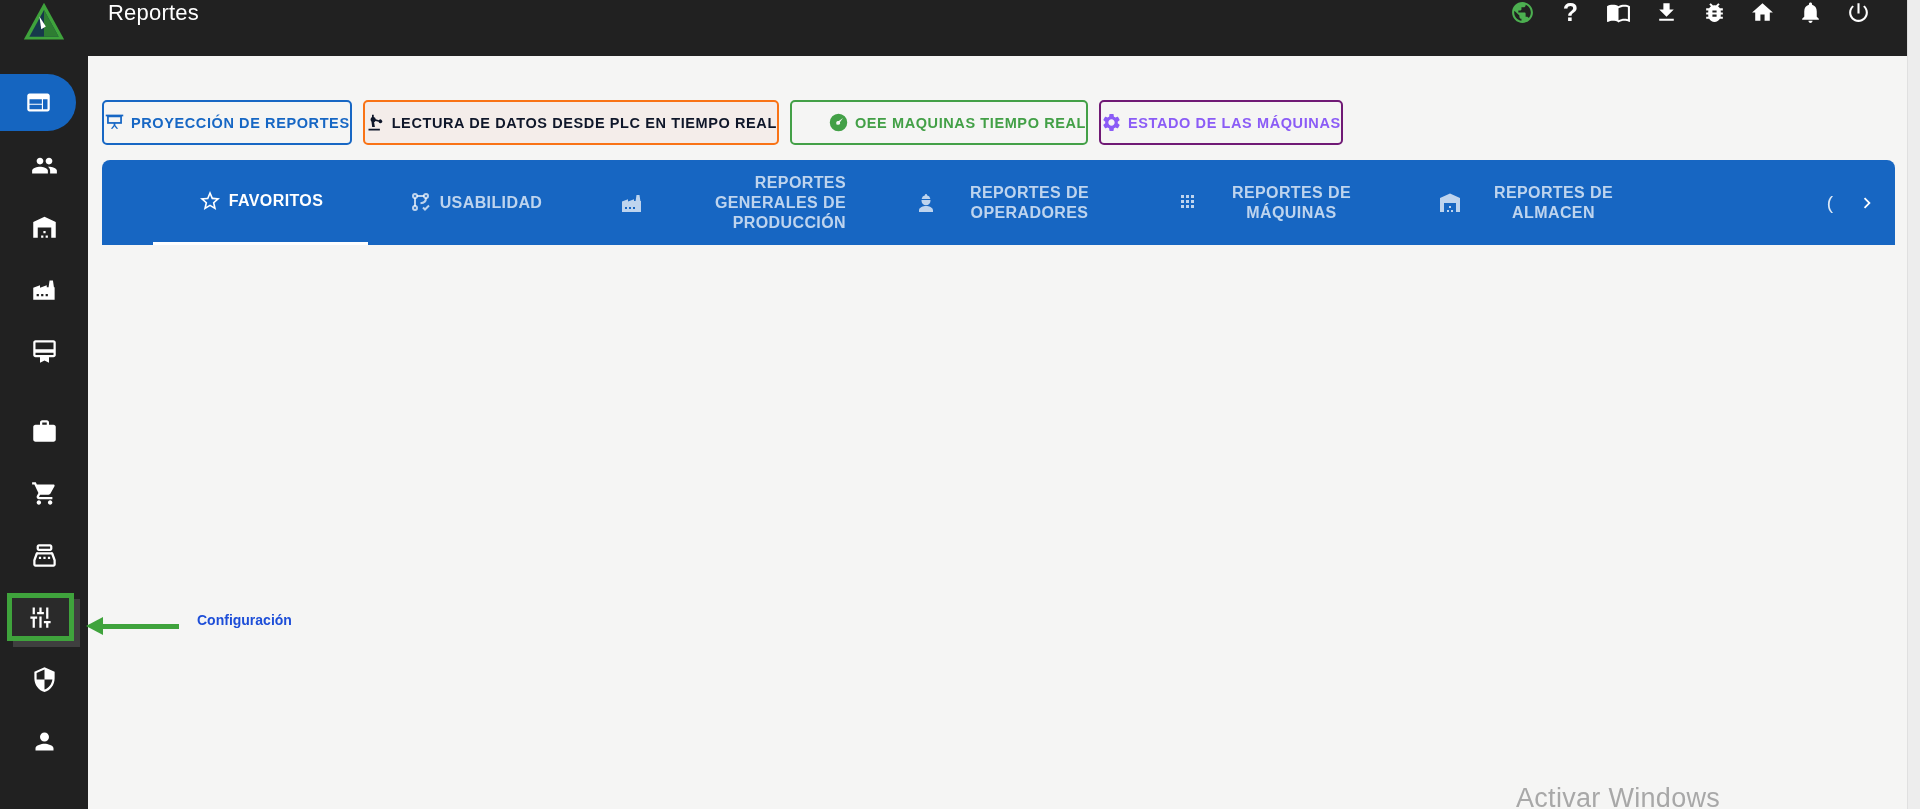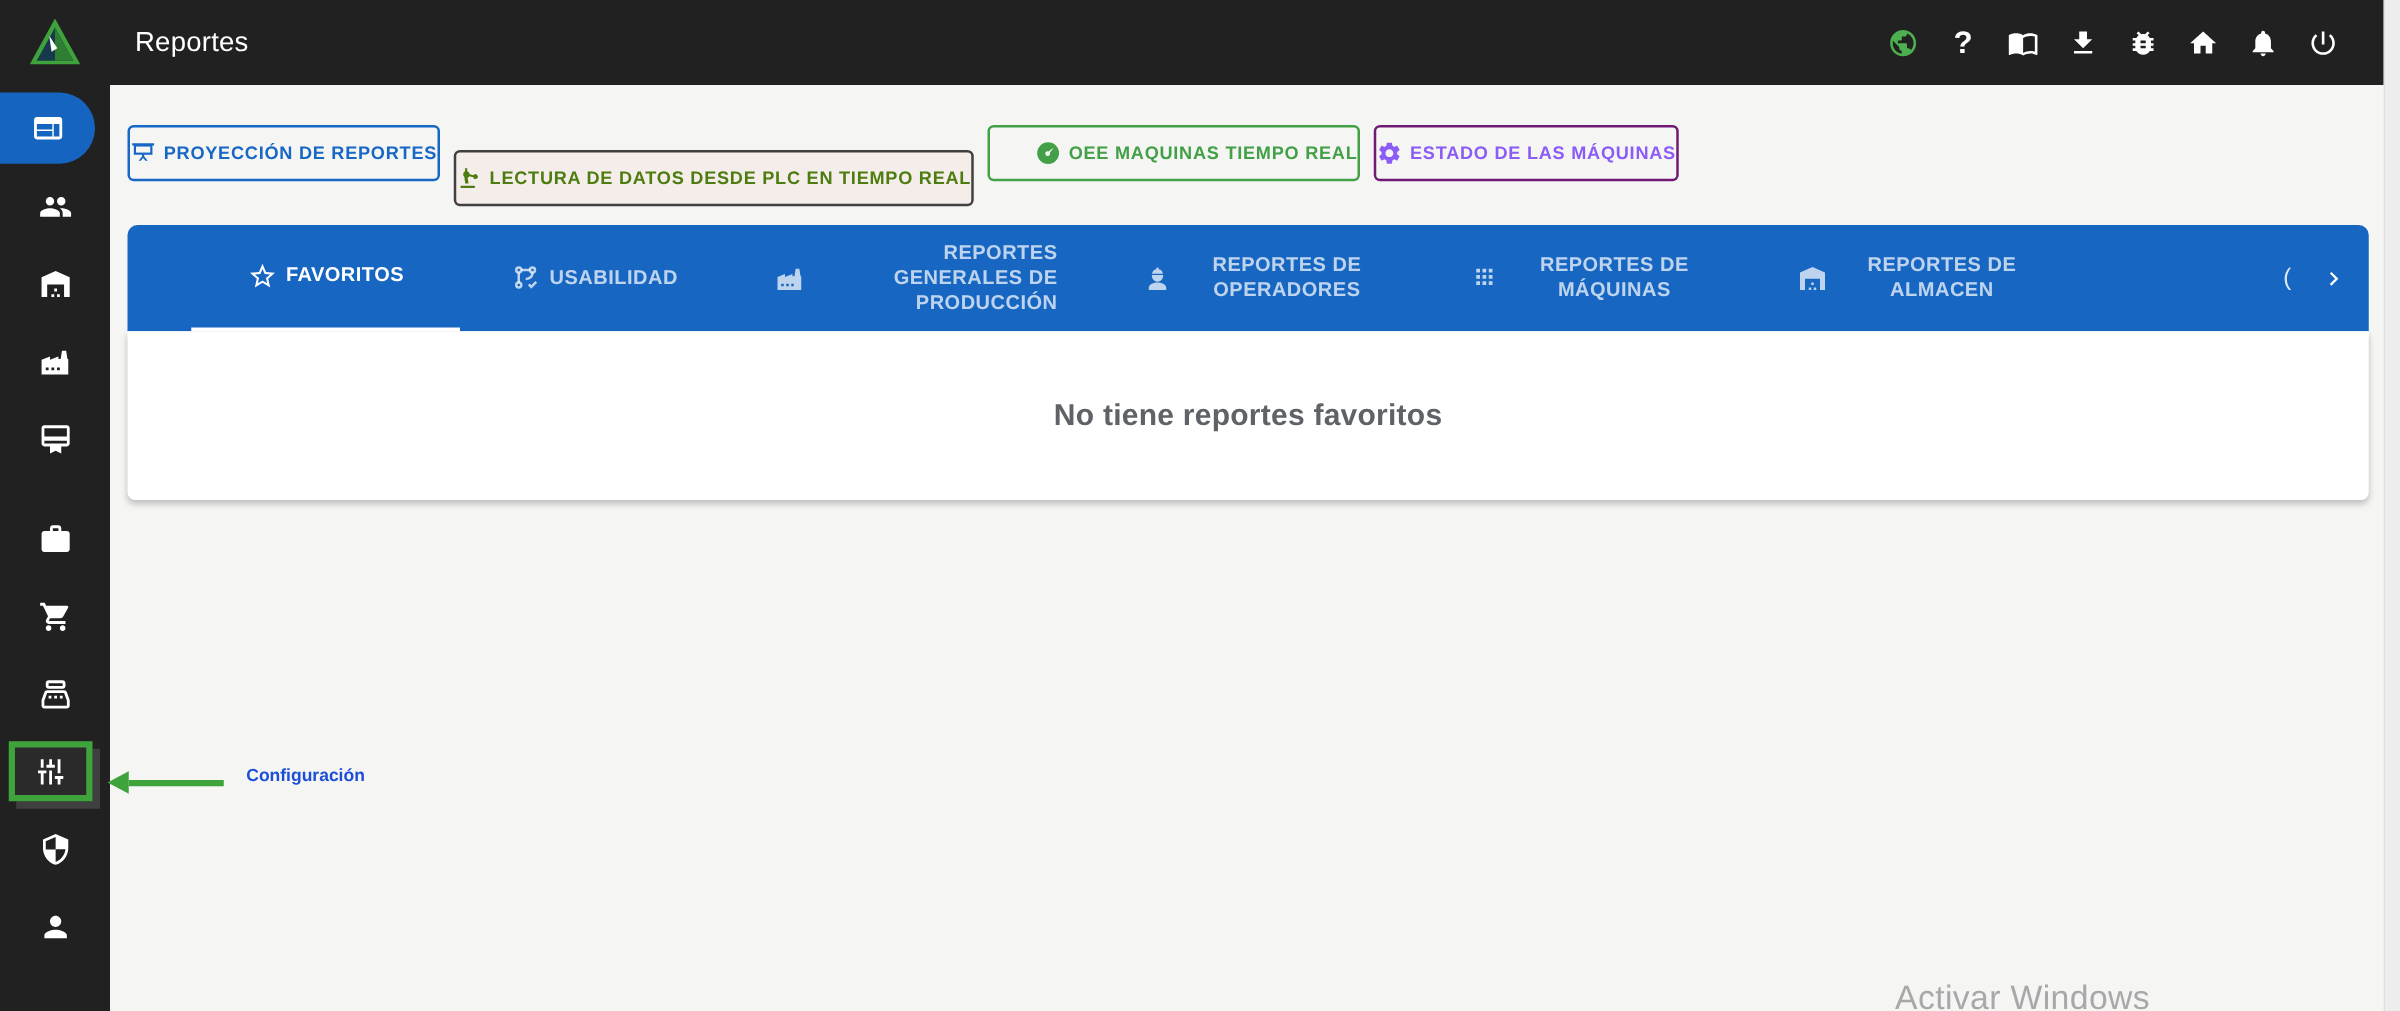--- a/index.html
+++ b/index.html
@@ -5,22 +5,22 @@
   * { box-sizing: border-box; margin: 0; padding: 0; }
   html,body { width:1920px; height:809px; overflow:hidden; }
   body {
     font-family:"Liberation Sans", sans-serif;
     background:#f5f5f4;
     position:relative;
   }
 
   
   .topbar {
-    position:absolute; top:0; left:0; width:1907px; height:68px;
-    background:#212121; display:flex; align-items:center; z-index:4;
+    position:absolute; top:0; left:0; width:1907px; height:56px;
+    background:#212121; display:flex; align-items:flex-start; z-index:4;
   }
   .logo-wrap { width:88px; display:flex; justify-content:center; align-items:center; }
   .topbar-title { color:#fff; font-size:22px; margin-left:20px; letter-spacing:0.2px; }
   .topbar-icons { margin-left:auto; margin-right:36px; display:flex; align-items:center; gap:23px; }
   .tb-icon { width:25px; height:25px; color:#fff; cursor:pointer; display:flex; align-items:center; justify-content:center; }
   .tb-icon svg { width:25px; height:25px; }
   .tb-icon.globe { color:#4CAF50; }
   .help-glyph { font-size:25px; font-weight:bold; color:#fff; line-height:1; }
 
   
@@ -57,21 +57,21 @@
 
   .actions { padding:44px 12px 0 14px; display:flex; flex-direction:row; gap:11px; }
   .action-btn {
     height:45px; border-radius:5px; background:transparent;
     display:flex; align-items:center; justify-content:center; gap:6px;
     font-family:"Liberation Sans", sans-serif;
     font-size:14.5px; font-weight:bold; letter-spacing:0.6px; cursor:pointer;
   }
   .action-btn svg { width:21px; height:21px; }
   .a-blue   { color:#1767C4; border:2px solid #1767C4; }
-  .a-orange { color:#4d7c0f; border:2px solid #404040; background:rgba(230,74,25,0.045);margin-top:20px; }
+  .a-orange { color:#0f172a; border:2px solid #f97316; background:rgba(230,74,25,0.045); }
   .a-green  { color:#43A047; border:2px solid #43A047;padding-left:36px; }
   .a-purple { color:#8b5cf6; border:2px solid #701a75; }
 
   
   .tab-card { margin:15px 12px 0 14px; }
   .tab-bar {
     height:85px; background:#1766C2; border-radius:8px 8px 0 0;
     display:flex; align-items:stretch; padding-left:51px; color:rgba(255,255,255,0.72);
   }
   .tab {
@@ -315,23 +315,20 @@
         <span class="tab-label">REPORTES DE ALMACEN</span>
       </div>
       <div class="tab-spacer"></div>
       <span class="tab-clip">(</span>
       <div class="tab-scroll">
         <svg viewBox="0 0 24 24" fill="currentColor">
             <path d="M10 6L8.6 7.4 13.2 12l-4.6 4.6L10 18l6-6z"></path>
           </svg>
       </div>
     </div>
-    <div class="tab-body">
-      <div class="empty-msg">No tiene reportes favoritos</div>
-    </div>
   </div>
 
 </main>
 
 <div class="anno-arrow">
   <div class="head"></div>
   <div class="line"></div>
 </div>
 <div class="anno-label">Configuración</div>
 

